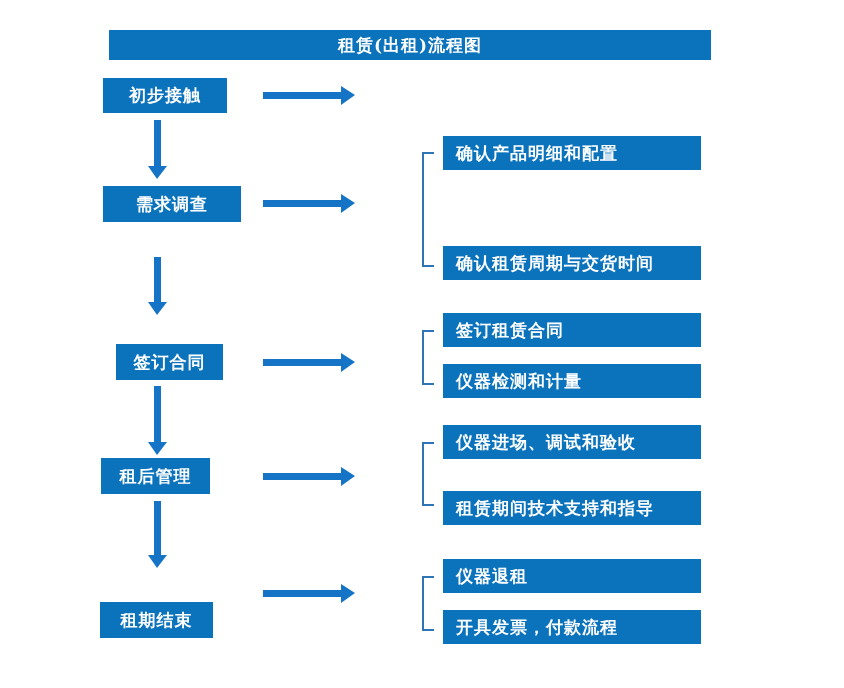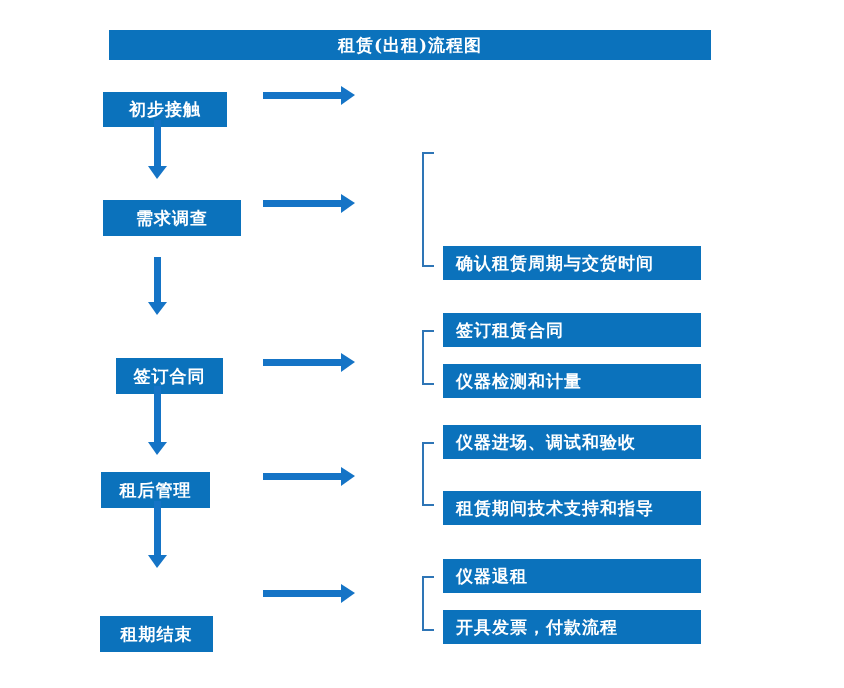--- a/index.html
+++ b/index.html
@@ -26,21 +26,20 @@
     margin-top:16px;
   }
   .lbox{
     position:absolute;
     background:var(--box-blue);
     color:var(--text-white);
     font-size:17px;font-weight:bold;
     display:flex;align-items:center;justify-content:center;
     letter-spacing:1px;
     white-space:nowrap;
-    margin-top:14px;
   }
   .rbox{
     position:absolute;left:443px;width:245px;height:34px;
     background:var(--box-blue);
     color:var(--text-white);
     font-size:17px;font-weight:bold;
     display:flex;align-items:center;
     padding-left:13px;
     letter-spacing:1px;
     white-space:nowrap;
@@ -124,20 +123,21 @@
     <div class="shaft"></div>
     <div class="head"></div>
   </div>
 
   <div class="bracket" style="top:152px;height:111px"></div>
   <div class="bracket" style="top:330px;height:51px"></div>
   <div class="bracket" style="top:442px;height:60px"></div>
   <div class="bracket" style="top:576px;height:51px"></div>
 
 
+  <div class="rbox" style="top:136px">确认产品明细和配置</div>
   <div class="rbox" style="top:246px">确认租赁周期与交货时间</div>
 
   <div class="rbox" style="top:313px">签订租赁合同</div>
   <div class="rbox" style="top:364px">仪器检测和计量</div>
 
   <div class="rbox" style="top:425px">仪器进场、调试和验收</div>
   <div class="rbox" style="top:491px">租赁期间技术支持和指导</div>
 
   <div class="rbox" style="top:559px">仪器退租</div>
   <div class="rbox" style="top:610px">开具发票，付款流程</div>

